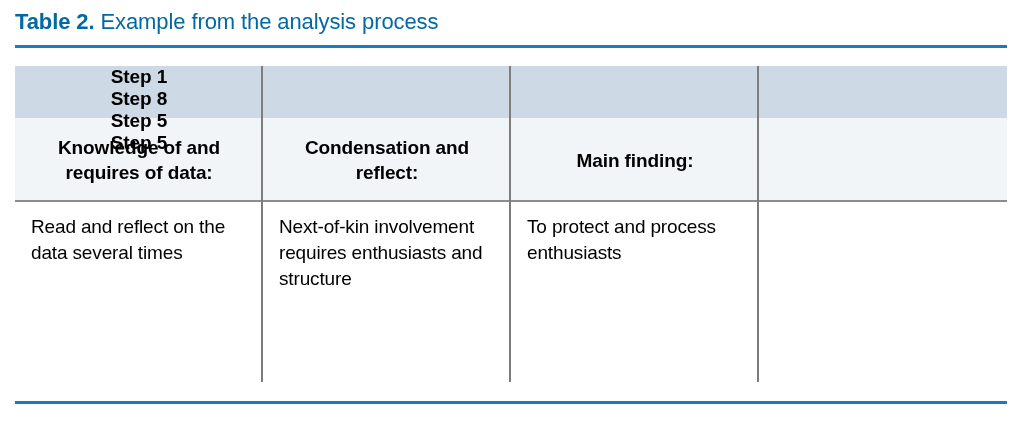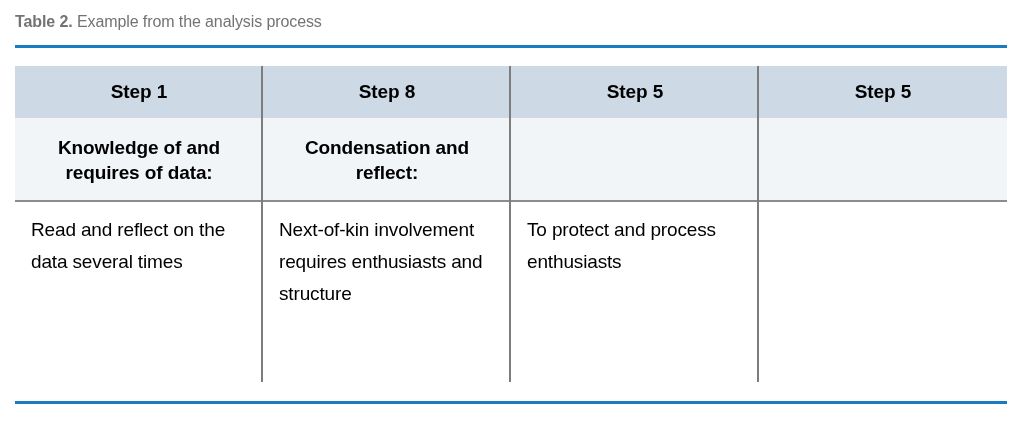--- a/index.html
+++ b/index.html
@@ -20,24 +20,24 @@
     width: 1024px;
     height: 426px;
   }
 
   
   .caption {
     position: absolute;
     left: 15px;
     top: 8px;
     width: 990px;
-    font-size: 16px;
+    font-size: 22px;
     line-height: 28px;
     letter-spacing: -0.1px;
-    color: #737373;
+    color: #0369a1;
     white-space: nowrap;
   }
   .caption .caption-label {
     font-weight: bold;
   }
   .caption .caption-text {
     font-weight: normal;
   }
 
   
@@ -104,21 +104,21 @@
     border-right: none;
   }
 
   
   .row {
     position: absolute;
     left: 0;
     width: 992px;
     display: flex;
   }
-  .row-step  { top: 0;   height: 52px; }
+  .row-step  { top: 0;   height: 52px; flex-direction: column; }
   .row-title { top: 52px; height: 84px; }
   .row-body  { top: 136px; height: 180px; }
 
   .cell {
     width: 248px;
     box-sizing: border-box;
     display: flex;
   }
 
   .cell-step {
@@ -140,21 +140,21 @@
     letter-spacing: -0.1px;
   }
 
   .cell-body {
     align-items: flex-start;
     justify-content: flex-start;
     padding: 12px 16px 0 16px;
     text-align: left;
     font-size: 19px;
     font-weight: normal;
-    line-height: 32px;
+    line-height: 26px;
     letter-spacing: -0.15px;
     flex-direction: column;
   }
   .cell-body .para { margin: 0; }
   .cell-body .para-gap { margin-top: 26px; }
   .cell-body .code-label {
     font-weight: bold;
     display: block;
   }
   .cell-body .code-value {
@@ -182,20 +182,21 @@
     <div class="row row-step">
       <div class="cell cell-step">Step 1</div>
       <div class="cell cell-step">Step 8</div>
       <div class="cell cell-step">Step 5</div>
       <div class="cell cell-step">Step 5</div>
     </div>
 
     <div class="row row-title">
       <div class="cell cell-title">Knowledge of and requires of data:</div>
       <div class="cell cell-title">Condensation and reflect:</div>
+      <div class="cell cell-title">Main finding:</div>
     </div>
 
     <div class="row row-body">
       <div class="cell cell-body">
         <span class="para">Read and reflect on the data several times</span>
       </div>
       <div class="cell cell-body">
         <span class="para">Next-of-kin involvement requires enthusiasts and structure</span>
       </div>
       <div class="cell cell-body">

